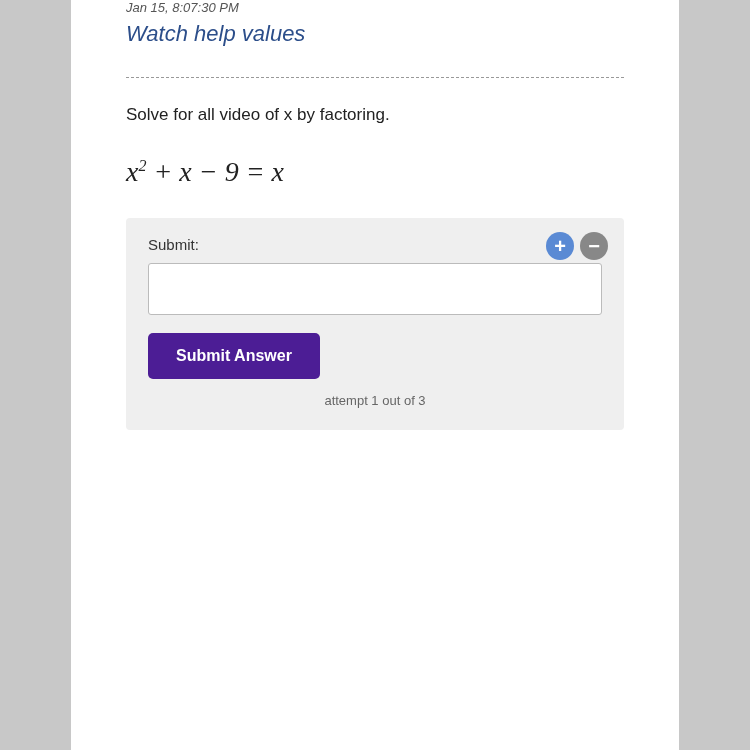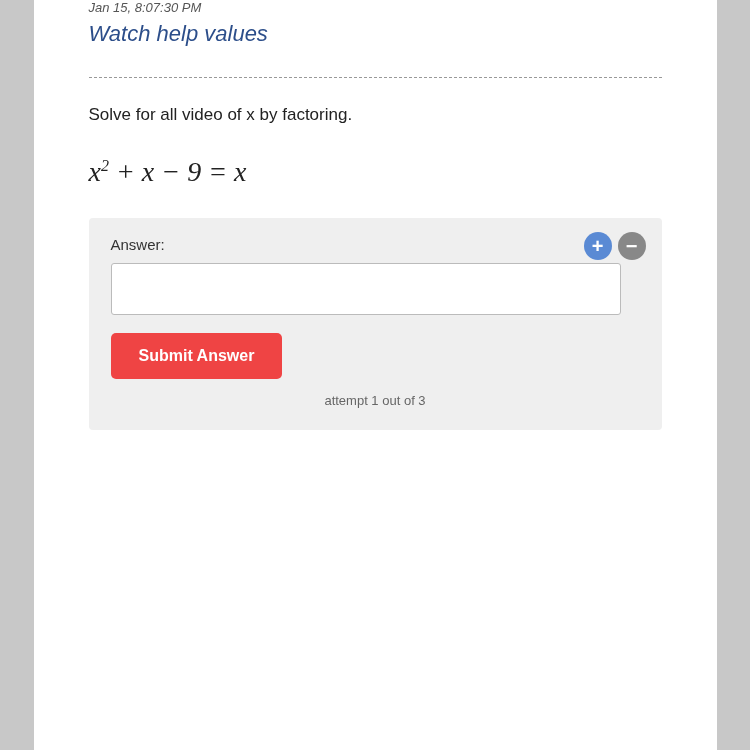--- a/index.html
+++ b/index.html
@@ -17,21 +17,21 @@
       width: 750px;
       min-height: 750px;
       background: #c8c8c8;
       display: flex;
       justify-content: center;
       padding: 0 30px;
     }
 
     .card {
       background: #ffffff;
-      width: 683px;
+      width: 608px;
       min-height: 750px;
       padding: 0 0 40px 0;
       position: relative;
     }
 
     .top-bar {
       padding: 0 55px 16px 55px;
       border-bottom: none;
     }
 
@@ -144,21 +144,21 @@
       background: #fff;
       border-radius: 3px;
       font-size: 16px;
       padding: 0 10px;
       outline: none;
       display: block;
       margin-bottom: 18px;
     }
 
     .submit-btn {
-      background: #ef4444;
+      background: #4c1d95;
       color: #fff;
       border: none;
       border-radius: 5px;
       padding: 14px 28px;
       font-size: 16px;
       font-family: Arial, sans-serif;
       cursor: pointer;
       font-weight: 600;
     }
 
@@ -195,21 +195,21 @@
 
       <div class="answer-box-controls">
         <button class="control-btn control-btn-plus">
           <span>+</span>
         </button>
         <button class="control-btn control-btn-minus">
           <span>−</span>
         </button>
       </div>
 
-      <label class="answer-label">Answer:</label>
+      <label class="answer-label">Submit:</label>
       <input type="text" class="answer-input" placeholder="" style="">
       <button class="submit-btn">
         <span>Submit Answer</span>
       </button>
       <div class="attempt-text">attempt 1 out of 3</div>
 
     </div>
 
   </div>
 </div>

